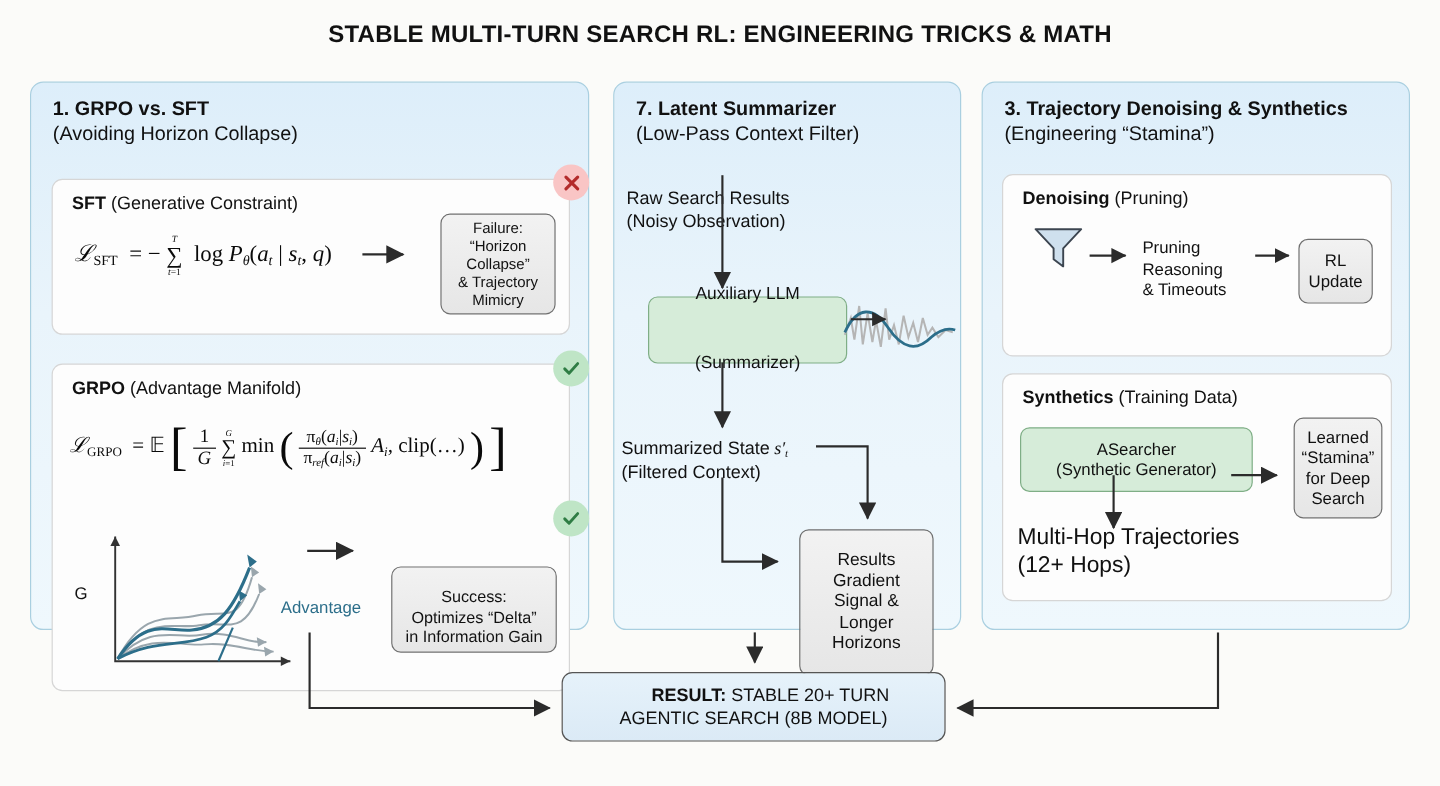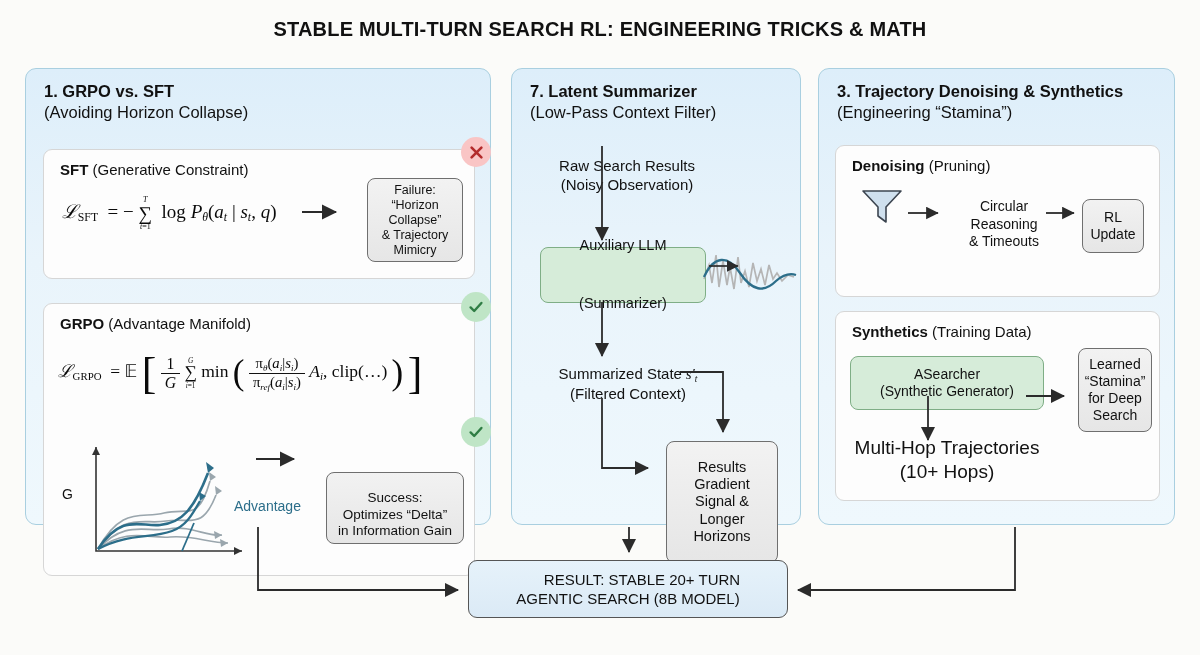--- a/index.html
+++ b/index.html
@@ -71,21 +71,20 @@
     display: flex; align-items: center; justify-content: center;
     text-align: center;
     font-size: 14.5px; line-height: 1.22; color: #111;
     padding: 4px 6px;
   }
 
   
   .plabel {
     position: absolute;
     font-size: 14.5px; line-height: 1.25; color: #111;
-    text-align: center;
   }
 
   
   .badge {
     position: absolute; width: 30px; height: 30px; border-radius: 50%;
     display: flex; align-items: center; justify-content: center;
   }
   .badge-x { background: #f9c5c5; }
   .badge-ok { background: #bfe5c6; }
 
@@ -104,21 +103,21 @@
   .prn { font-size: 2.0em; vertical-align: middle; font-family: "Liberation Serif", serif; }
 
   
   #result-box {
     position: absolute; left: 468px; top: 560px; width: 320px; height: 58px;
     background: linear-gradient(180deg,#e6f2fa 0%, #dbeaf6 100%);
     border: 1.6px solid #555; border-radius: 9px;
     display: flex; align-items: center; justify-content: center;
     text-align: center; font-size: 15px; line-height: 1.3; color: #111;
   }
-  #result-box b { font-weight: normal; margin-left: 28px; }
+  #result-box b { font-weight: bold; margin-left: 28px; }
 
   svg.ov { position: absolute; left: 0; top: 0; width: 1200px; height: 655px; pointer-events: none; }
 </style>
 </head>
 <body>
 
 <div id="stage">
 
   <div class="page-title">STABLE MULTI-TURN SEARCH RL: ENGINEERING TRICKS &amp; MATH</div>
 
@@ -258,21 +257,21 @@
       <div class="card-title">
         <b>Denoising</b><span> (Pruning)</span>
       </div>
 
       <svg width="46" height="40" viewBox="0 0 46 40" style="position:absolute; left:23px; top:40px;">
         <path d="M4 5 L42 5 L27 21 L27 36 L19 30 L19 21 Z" fill="#cfe0ee" stroke="#3c4550" stroke-width="1.6" stroke-linejoin="round"></path>
       </svg>
 
 
       <div class="plabel" style="left:116px; top:52px; width:104px; font-size:14px;">
-        <span>Circular</span><br>
+        <span>Pruning</span><br>
         <span>Reasoning</span><br>
         <span>&amp; Timeouts</span>
       </div>
 
       <div class="gbox" style="left:246px; top:53px; width:62px; height:54px; flex-direction:column; font-size:14px;">
         <span>RL</span>
         <span>Update</span>
       </div>
     </div>
 
@@ -288,21 +287,21 @@
 
       <div class="gbox" style="left:242px; top:36px; width:74px; height:84px; flex-direction:column; font-size:14px;">
         <span>Learned</span>
         <span>“Stamina”</span>
         <span>for Deep</span>
         <span>Search</span>
       </div>
 
       <div class="plabel" style="left:12px; top:124px; width:198px; font-size:19px;">
         <span>Multi-Hop Trajectories</span><br>
-        <span>(10+ Hops)</span>
+        <span>(12+ Hops)</span>
       </div>
     </div>
   </div>
 
   <div id="result-box">
     <div>
       <b>RESULT:</b><span> STABLE 20+ TURN</span><br>
       <span>AGENTIC SEARCH (8B MODEL)</span>
     </div>
   </div>

